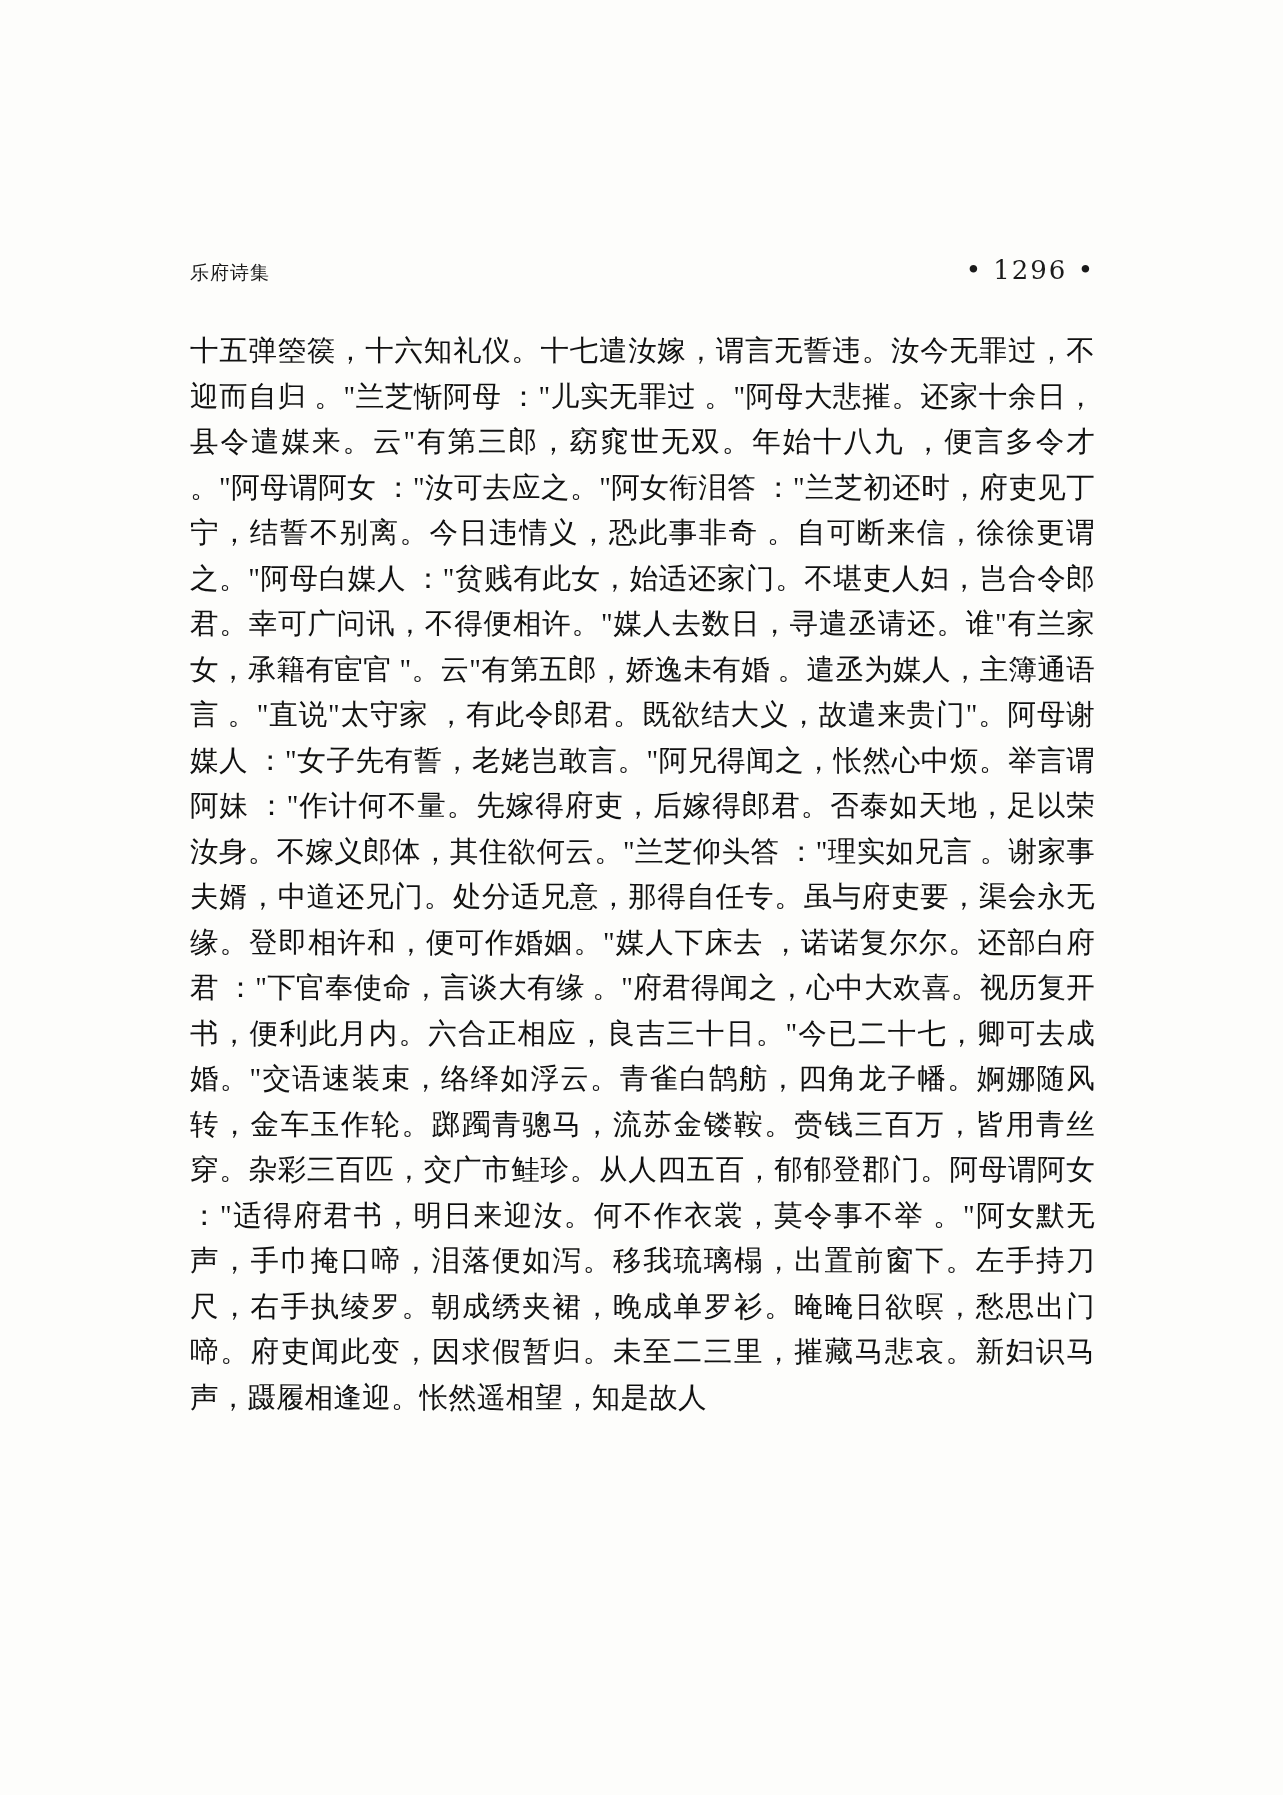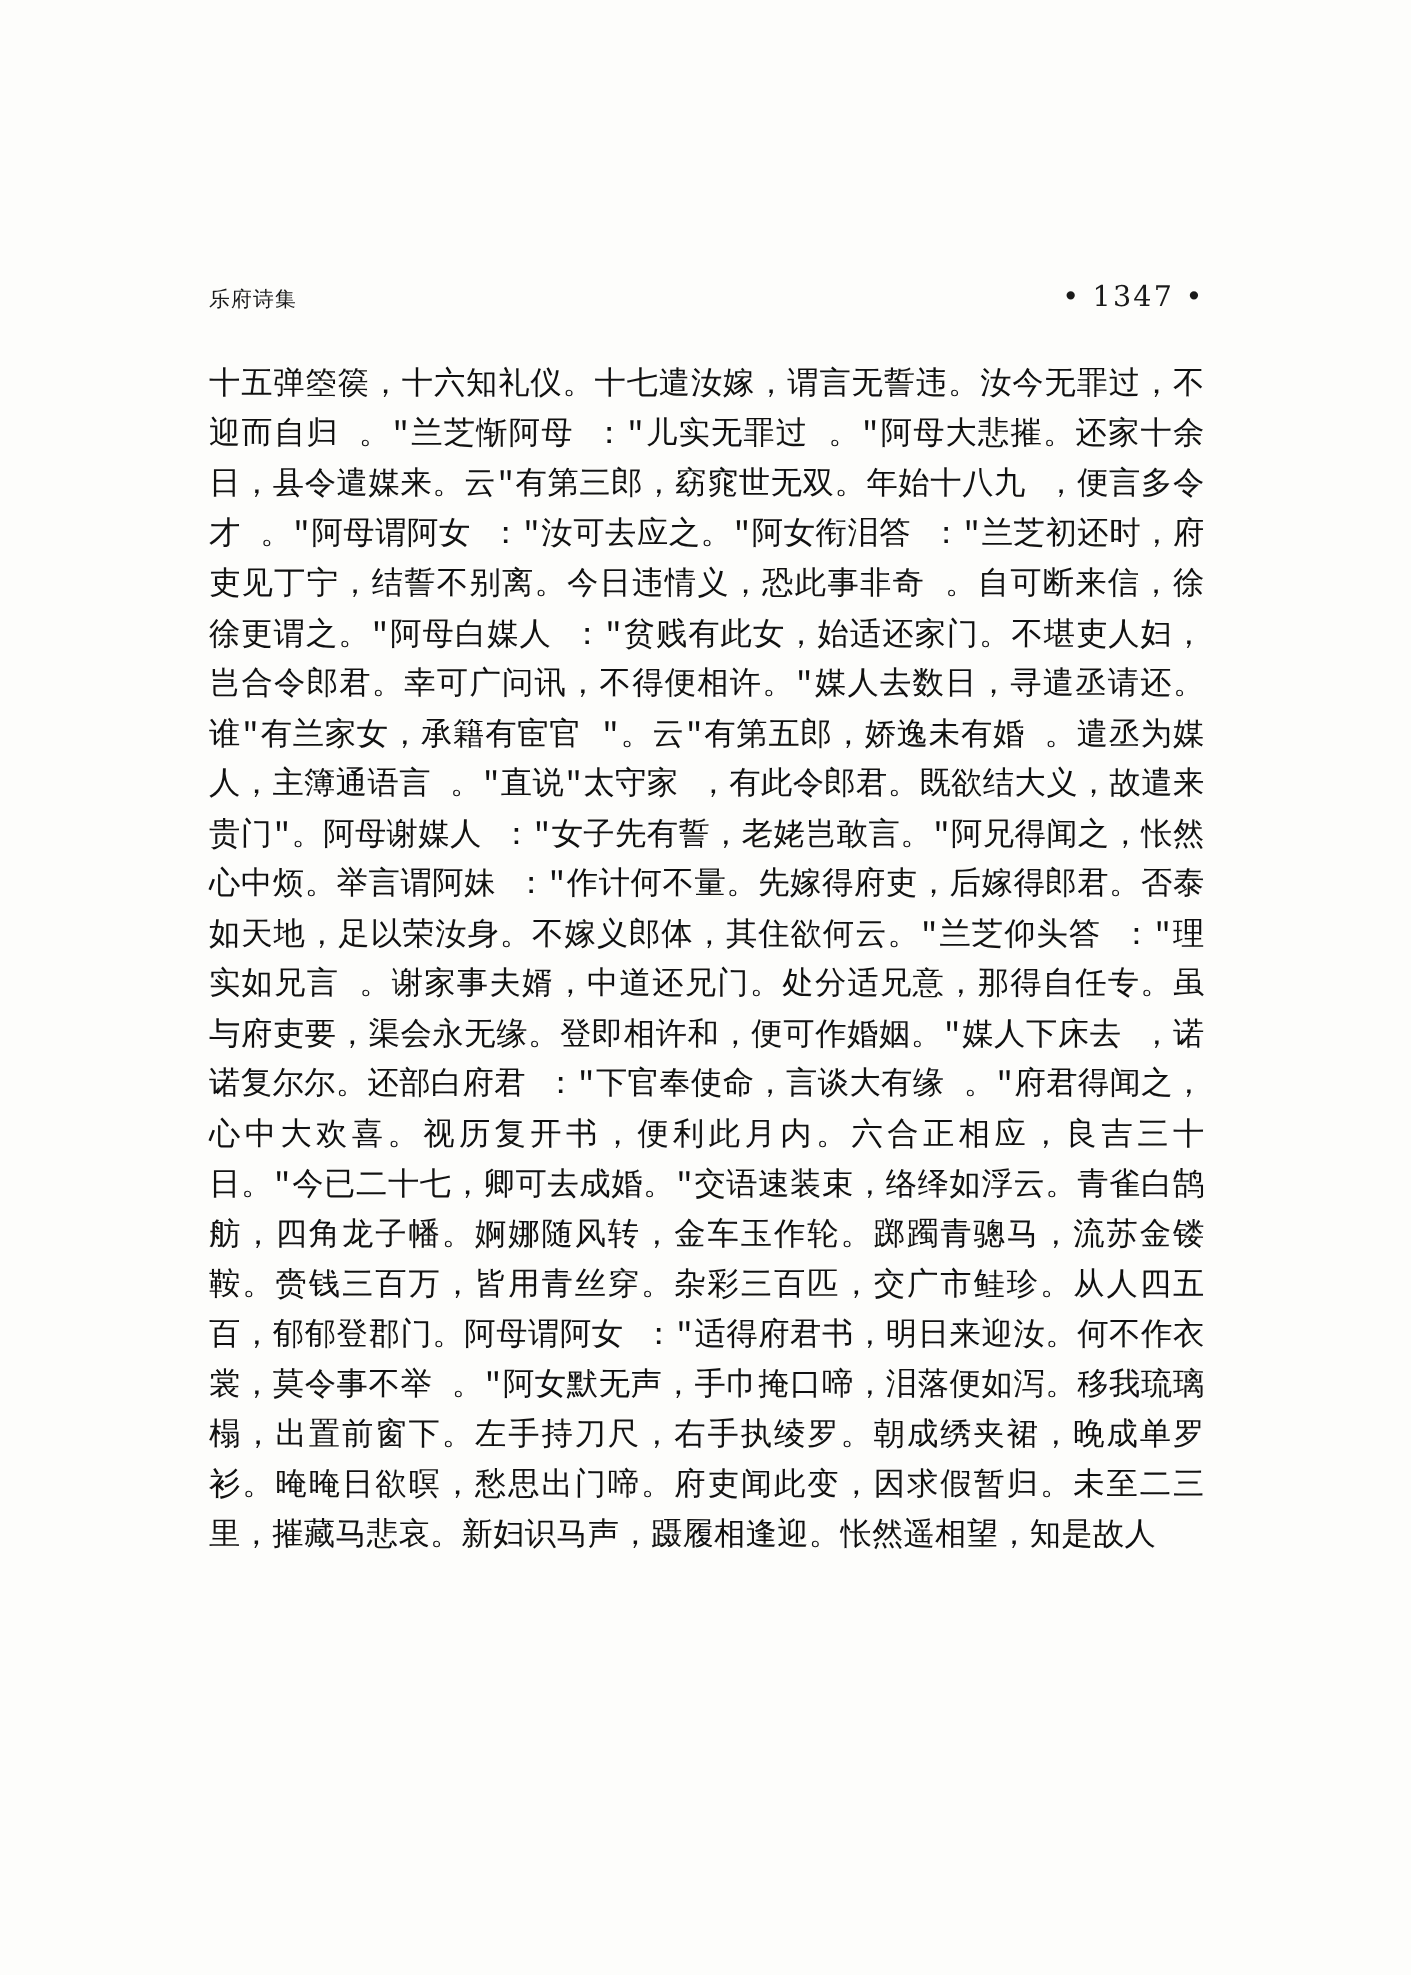--- a/index.html
+++ b/index.html
@@ -34,38 +34,38 @@
     color: #1a1a1a;
     letter-spacing: 1px;
   }
   .header-page {
     font-family: "DejaVu Serif", "Liberation Serif", serif;
     font-size: 26px;
     color: #1a1a1a;
     letter-spacing: 2px;
   }
   .body-text {
-    font-family: Liberation Mono, monospace;
+    font-family: Liberation Serif, serif;
     font-size: 28.5px;
     line-height: 45.5px;
     color: #111111;
     text-align: justify;
     text-align-last: left;
     letter-spacing: 0.2px;
     word-break: break-all;
     white-space: pre-wrap;
   }
 </style>
 </head>
 <body>
 
 <div class="page">
   <div class="content">
 
     <div class="header">
       <div class="header-title">乐府诗集</div>
-      <div class="header-page">• 1347 •</div>
+      <div class="header-page">• 1296 •</div>
     </div>
 
     <div class="body-text">十五弹箜篌，十六知礼仪。十七遣汝嫁，谓言无誓违。汝今无罪过，不迎而自归 。"兰芝惭阿母 ："儿实无罪过 。"阿母大悲摧。还家十余日，县令遣媒来。云"有第三郎，窈窕世无双。年始十八九 ，便言多令才 。"阿母谓阿女 ："汝可去应之。"阿女衔泪答 ："兰芝初还时，府吏见丁宁，结誓不别离。今日违情义，恐此事非奇 。自可断来信，徐徐更谓之。"阿母白媒人 ："贫贱有此女，始适还家门。不堪吏人妇，岂合令郎君。幸可广问讯，不得便相许。"媒人去数日，寻遣丞请还。谁"有兰家女，承籍有宦官 "。云"有第五郎，娇逸未有婚 。遣丞为媒人，主簿通语言 。"直说"太守家 ，有此令郎君。既欲结大义，故遣来贵门"。阿母谢媒人 ："女子先有誓，老姥岂敢言。"阿兄得闻之，怅然心中烦。举言谓阿妹 ："作计何不量。先嫁得府吏，后嫁得郎君。否泰如天地，足以荣汝身。不嫁义郎体，其住欲何云。"兰芝仰头答 ："理实如兄言 。谢家事夫婿，中道还兄门。处分适兄意，那得自任专。虽与府吏要，渠会永无缘。登即相许和，便可作婚姻。"媒人下床去 ，诺诺复尔尔。还部白府君 ："下官奉使命，言谈大有缘 。"府君得闻之，心中大欢喜。视历复开书，便利此月内。六合正相应，良吉三十日。"今已二十七，卿可去成婚。"交语速装束，络绎如浮云。青雀白鹄舫，四角龙子幡。婀娜随风转，金车玉作轮。踯躅青骢马，流苏金镂鞍。赍钱三百万，皆用青丝穿。杂彩三百匹，交广市鲑珍。从人四五百，郁郁登郡门。阿母谓阿女 ："适得府君书，明日来迎汝。何不作衣裳，莫令事不举 。"阿女默无声，手巾掩口啼，泪落便如泻。移我琉璃榻，出置前窗下。左手持刀尺，右手执绫罗。朝成绣夹裙，晚成单罗衫。晻晻日欲暝，愁思出门啼。府吏闻此变，因求假暂归。未至二三里，摧藏马悲哀。新妇识马声，蹑履相逢迎。怅然遥相望，知是故人</div>
 
   </div>
 </div>
 
 </body></html>

